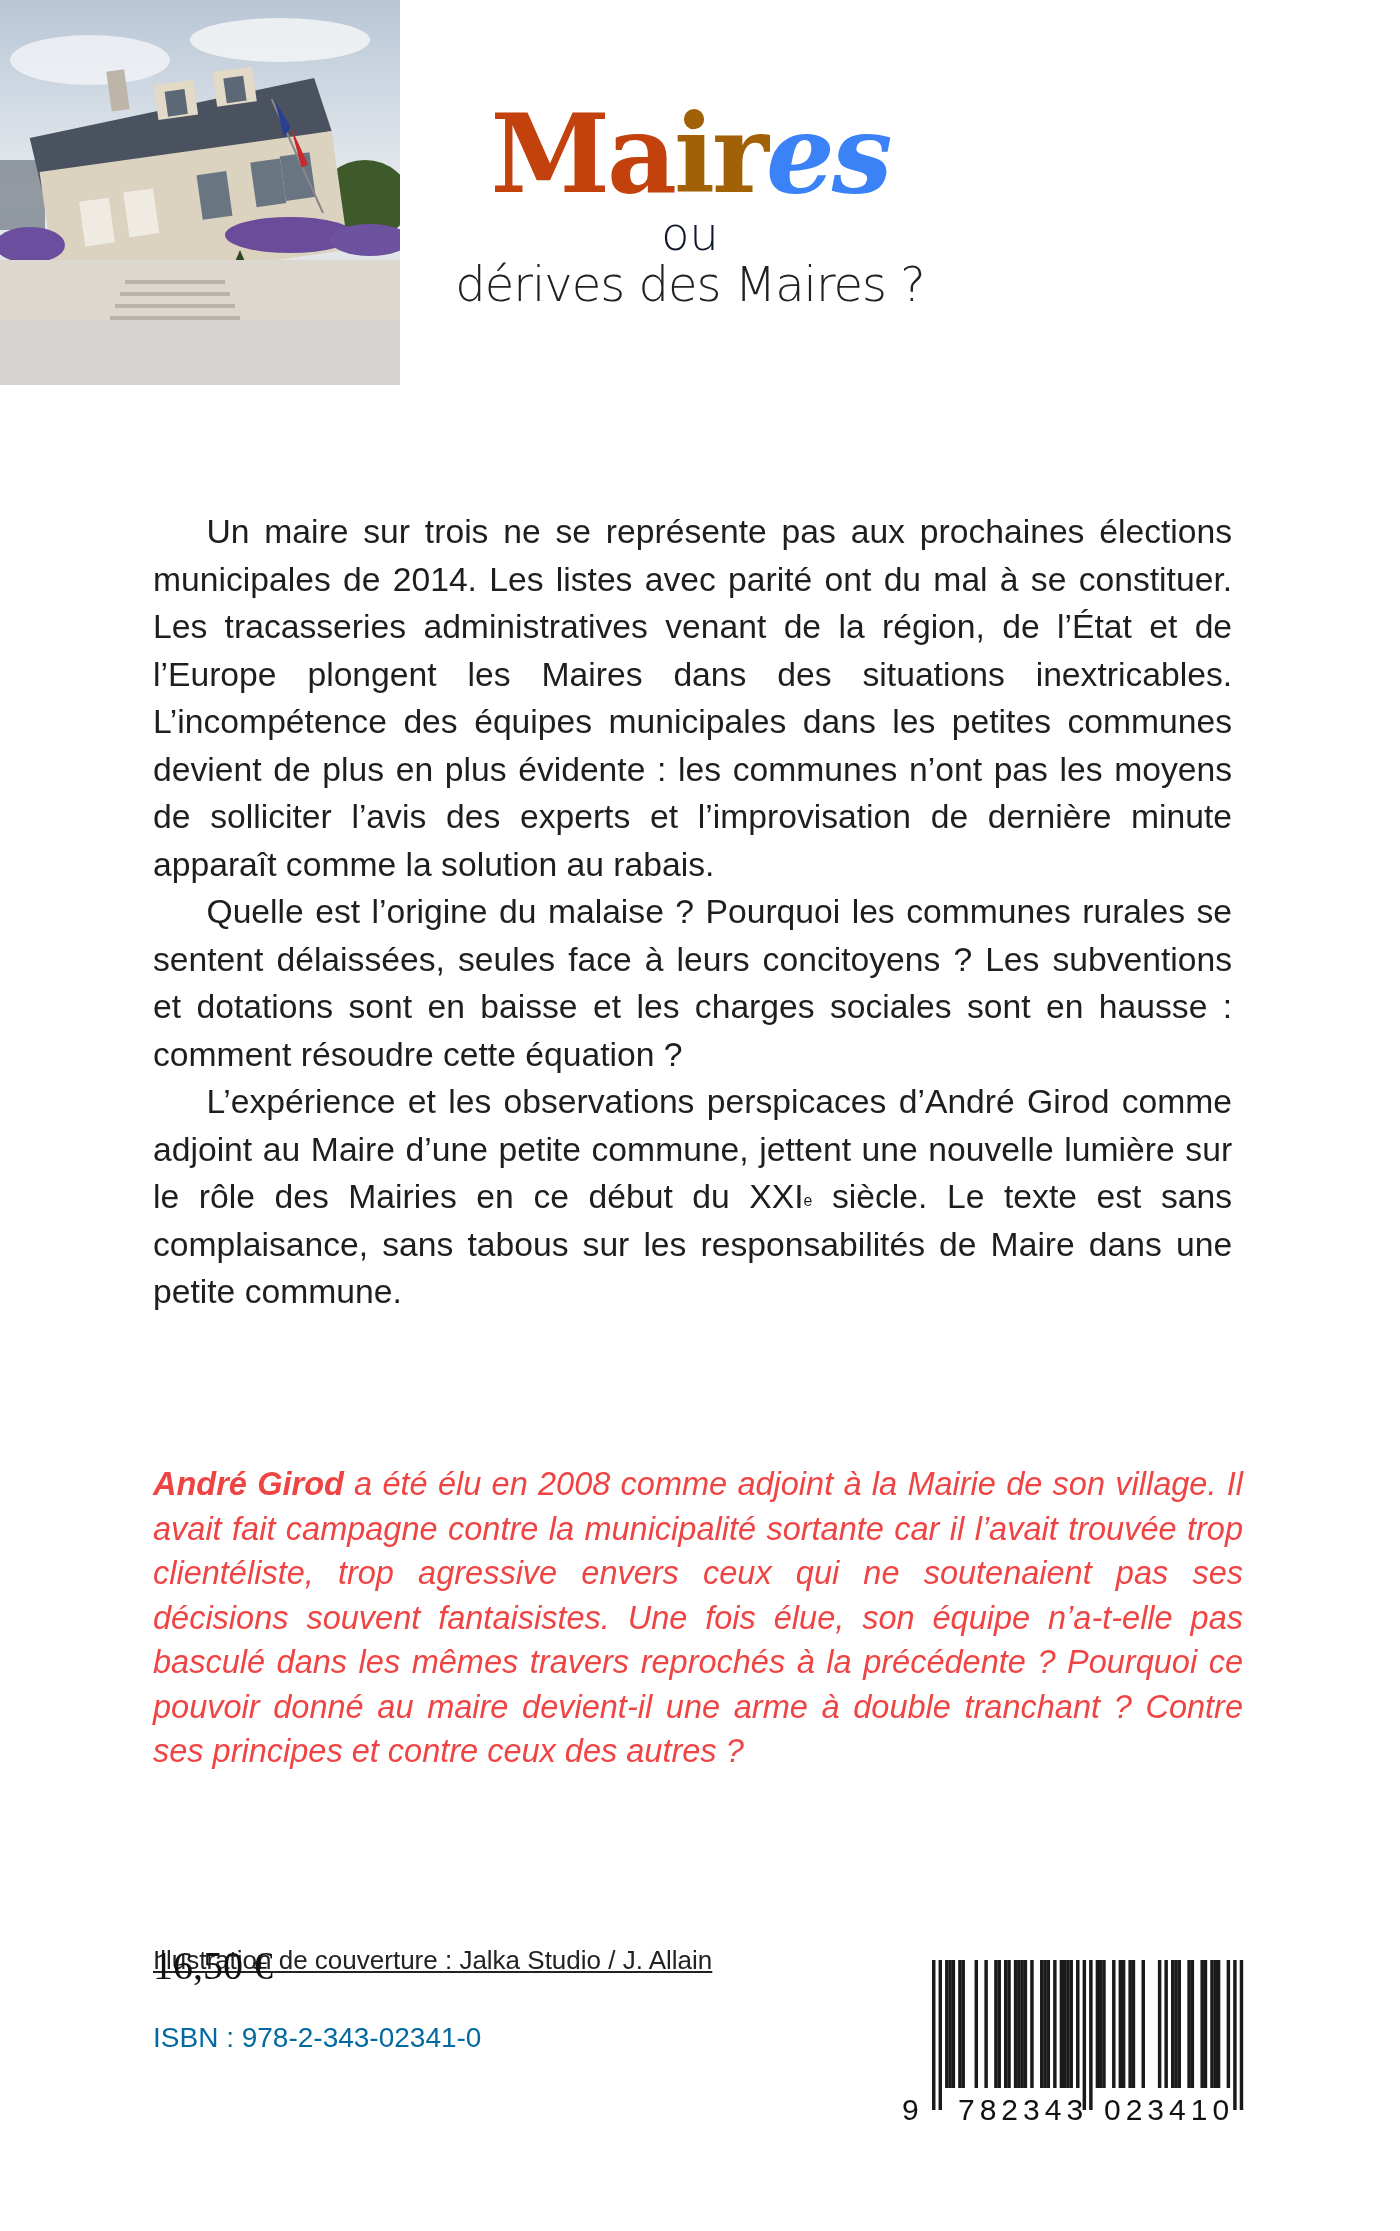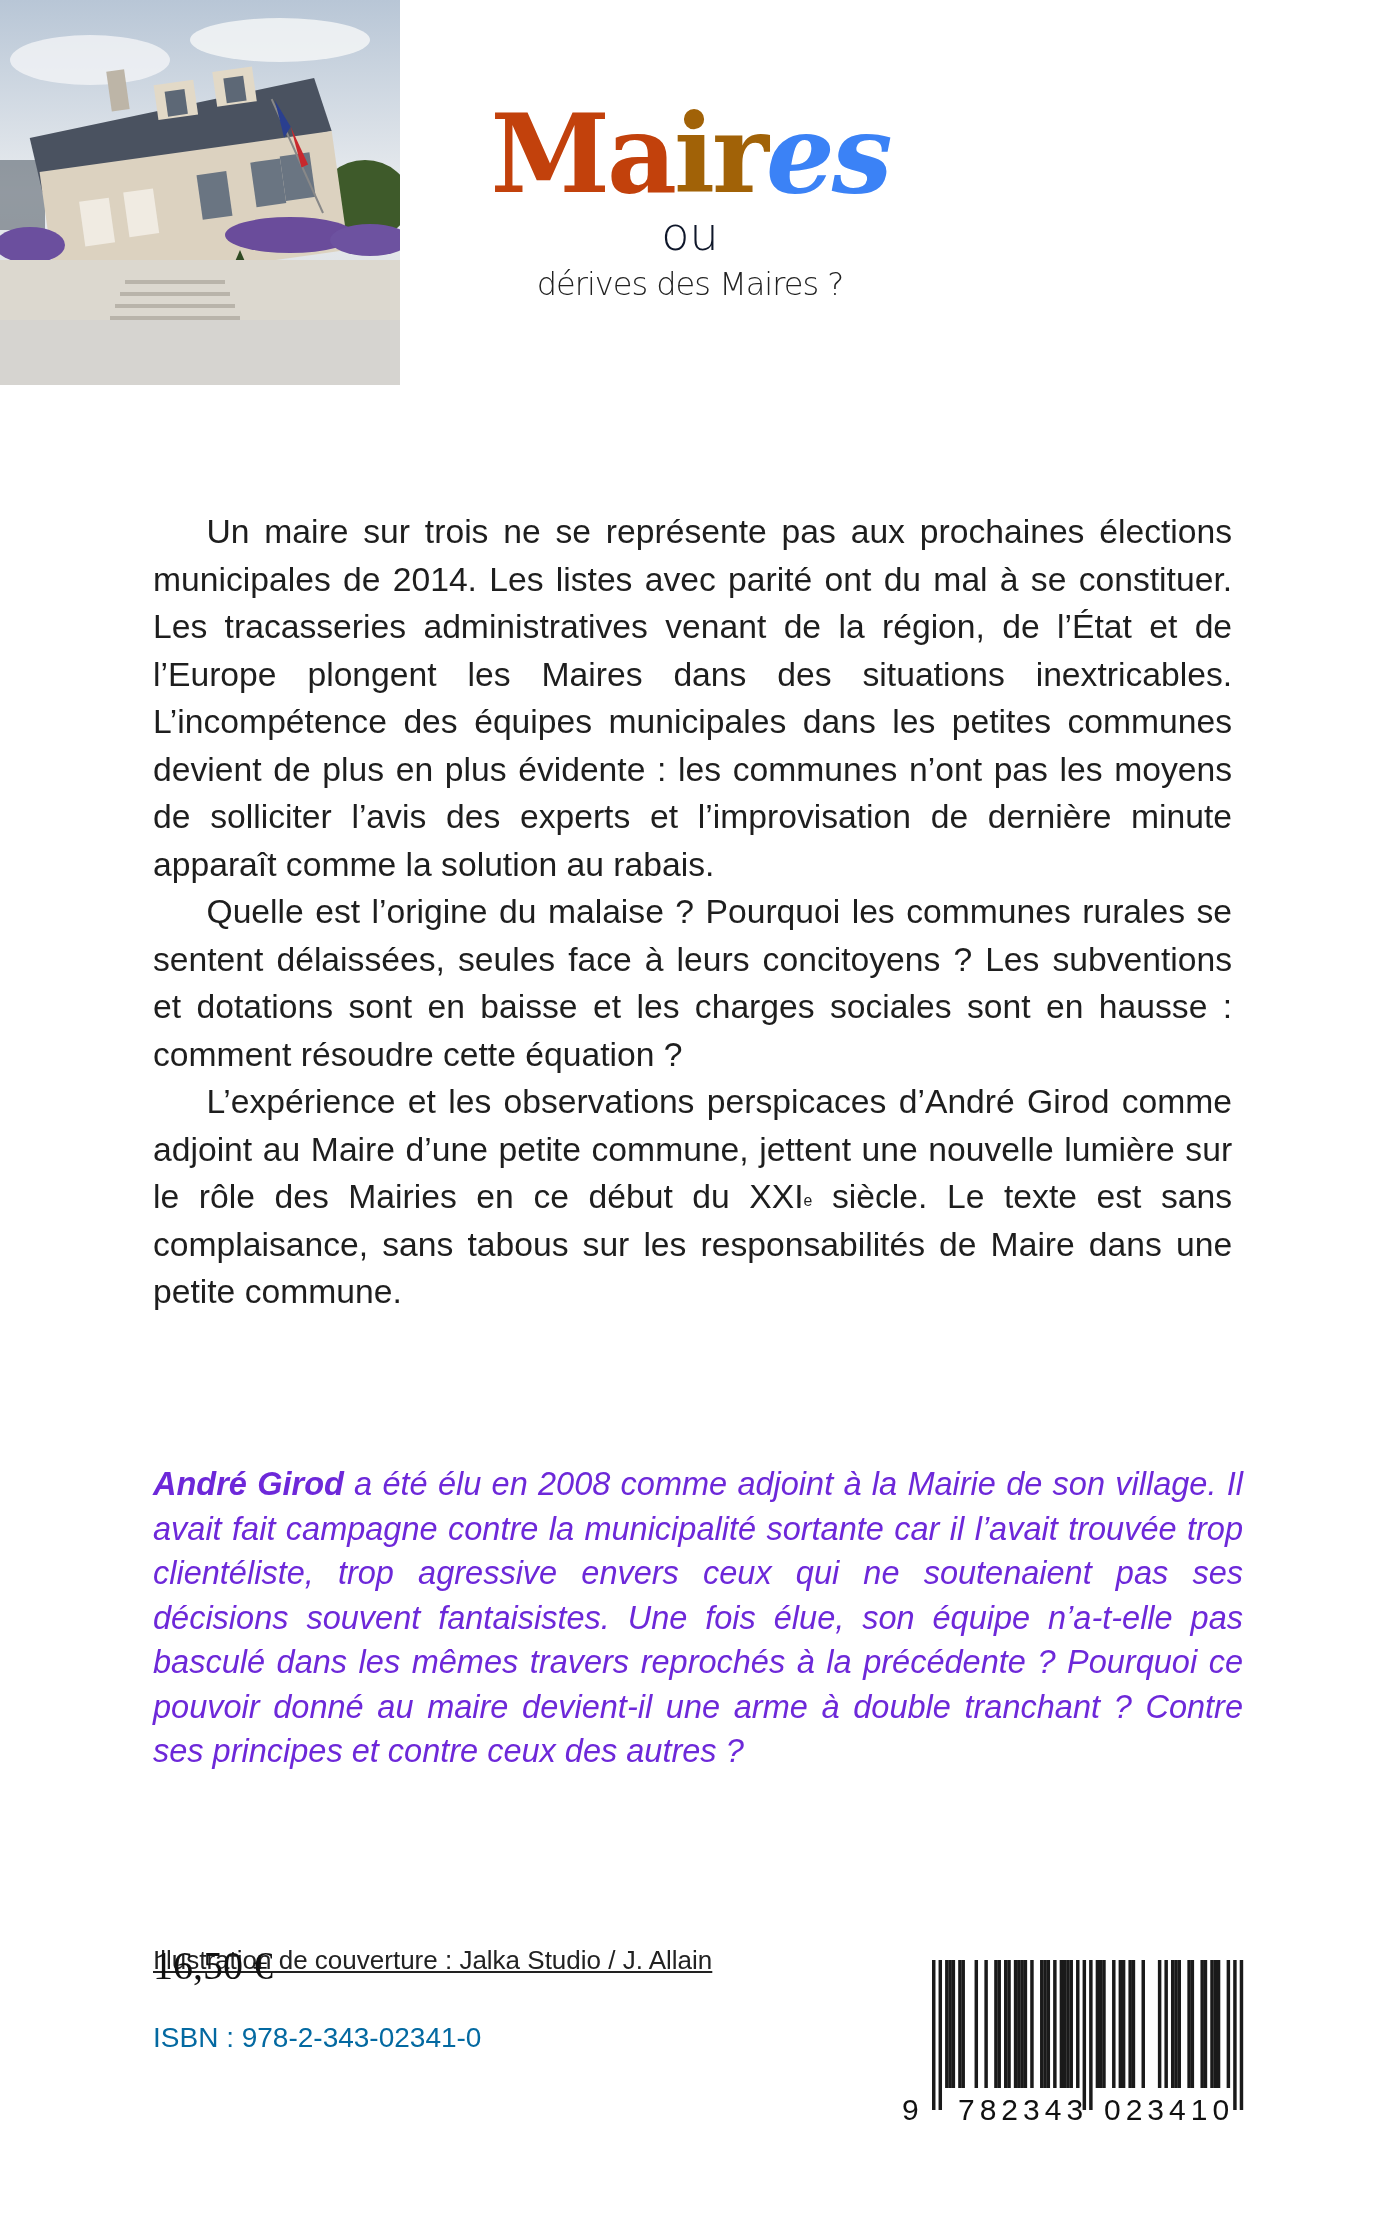--- a/index.html
+++ b/index.html
@@ -9,30 +9,30 @@
            background:linear-gradient(180deg,#c9d2dc 0%,#e6eaee 35%,#d8d4cc 60%,#d9d6d1 100%); }
   .photo svg { width:100%; height:100%; display:block; }
   .title-block { position:absolute; left:440px; top:100px; width:500px; text-align:center; }
   .t1 { font-family:"DejaVu Serif", serif; font-weight:bold; font-size:108px; line-height:108px;
         letter-spacing:-3px; margin:0; }
   .t1 .c1 { color:#c2410c; } .t1 .c2 { color:#a16207; } .t1 .c3 { color:#3b82f6;font-style:italic; }
   .t2 { font-family:"DejaVu Sans", sans-serif; font-weight:bold; font-size:84px; line-height:86px;
         color:#1d1d1b; letter-spacing:-2px; margin-top:-4px; }
   .t3 { font-family:"DejaVu Sans", sans-serif; font-weight:200; font-size:46px; line-height:48px;
         color:#0f172a; margin-top:2px; }
-  .t4 { font-family:"DejaVu Sans", sans-serif; font-weight:200; font-size:32px; line-height:52px;
+  .t4 { font-family:"DejaVu Sans", sans-serif; font-weight:200; font-size:48px; line-height:52px;
         color:#222; letter-spacing:-1px; }
   .body-text { position:absolute; left:153px; top:508px; width:1090px;
                font-family:"Liberation Sans", sans-serif; font-size:34px; line-height:47.5px;
                color:#1e1e1e; text-align:justify; transform:scaleX(0.99); transform-origin:left; }
   .body-text p { margin:0; text-indent:54px; }
   .body-text sup { font-size:16px; vertical-align:top; position:relative; top:4px; }
   .author { position:absolute; left:153px; top:1462px; width:1090px;
             font-family:"Liberation Sans", sans-serif; font-style:italic; font-size:32.5px;
-            line-height:44.5px; color:#6d28d9; text-align:justify; }
+            line-height:44.5px; color:#ef4444; text-align:justify; }
   .author p { margin:0; }
   .author b { font-style:italic; font-weight:bold; }
   .credit { position:absolute; left:153px; top:1945px; font-family:"Liberation Sans", sans-serif;
             font-size:26px; color:#222;text-decoration:underline; }
   .isbn { position:absolute; left:153px; top:2022px; font-family:"Liberation Sans", sans-serif;
           font-size:28px; color:#0369a1; }
   .price { position:absolute; left:153px; top:1942px; font-family:"Liberation Serif", serif;
            font-size:40px; color:#111; }
   .barcode { position:absolute; left:898px; top:1960px; width:350px; height:170px; }
   .barcode svg { width:100%; height:100%; display:block; }

